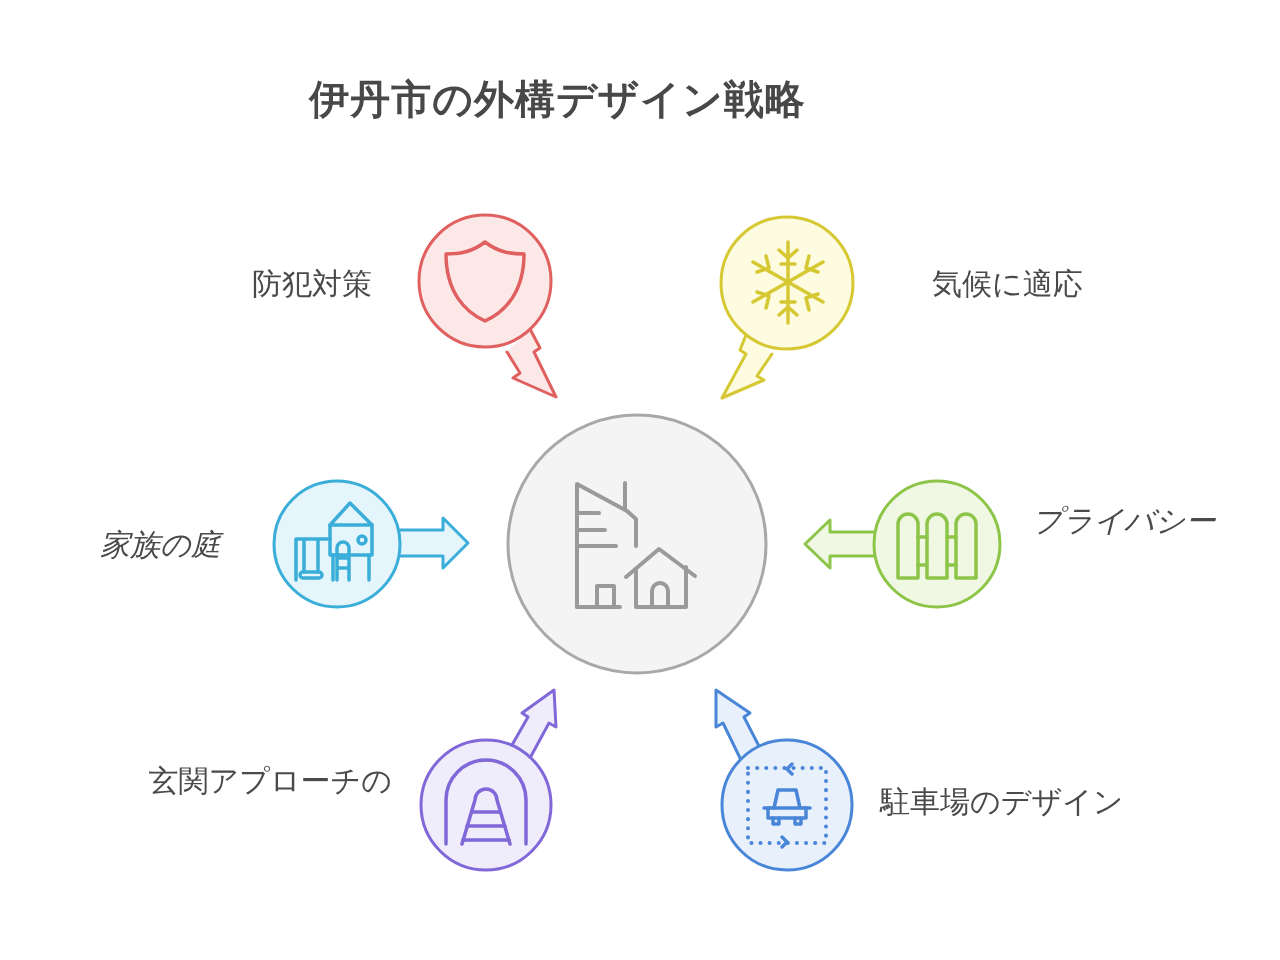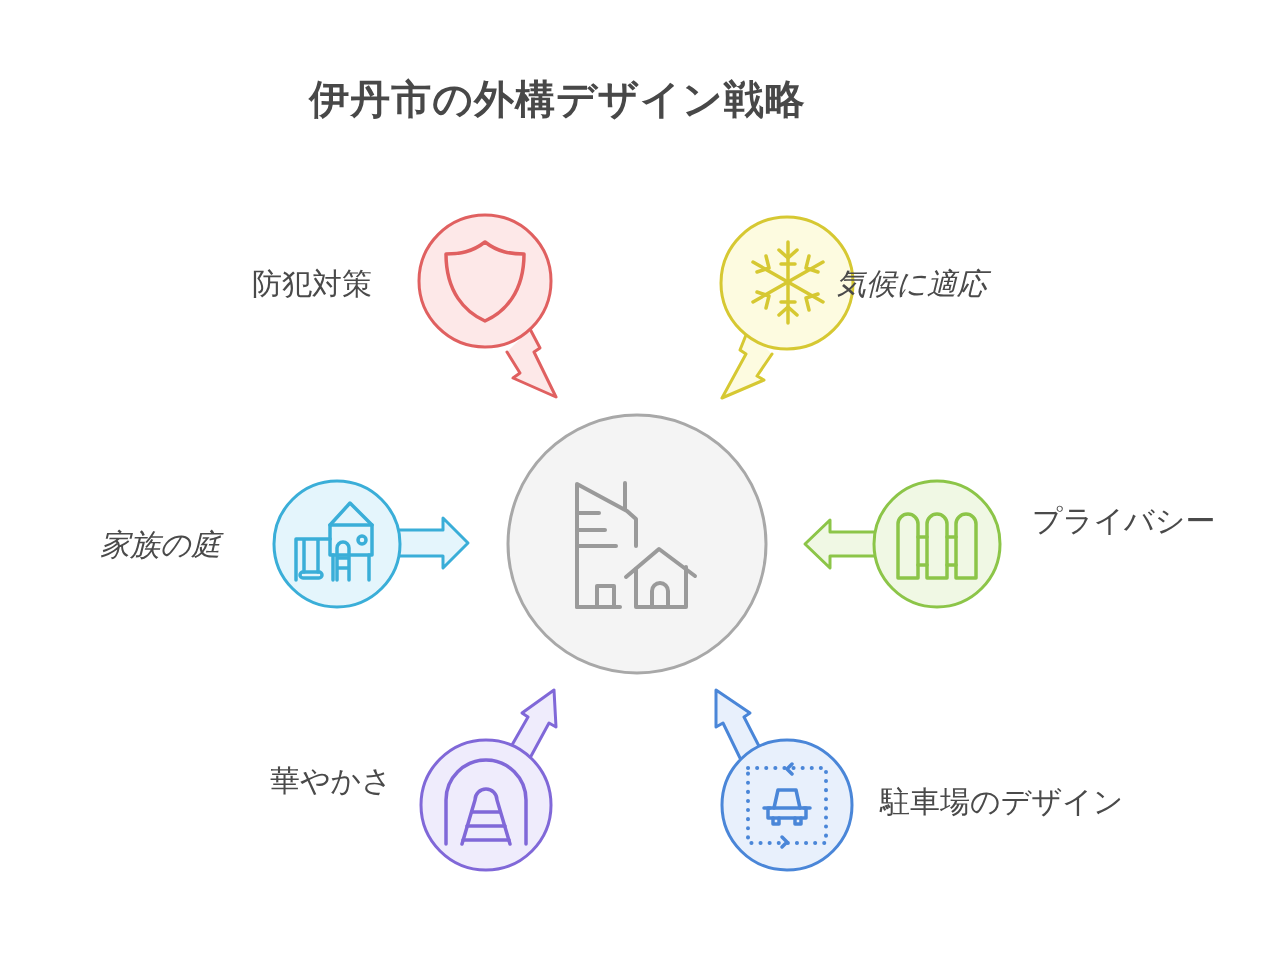--- a/index.html
+++ b/index.html
@@ -99,31 +99,31 @@
       <path d="M773 818 V824 H779 V818 M795 818 V824 H801 V818"></path>
       <path d="M764 808 H770 M804 808 H810"></path>
     </g>
   </g>
 </svg>
 
 <div class="label" style="left:252px; top:263px;font-family:Liberation Serif, serif;">
   <div>防犯対策</div>
 </div>
 
-<div class="label" style="left:836px; top:263px;font-style:italic;">
+<div class="label" style="left:932px; top:263px;">
   <div>気候に適応</div>
 </div>
 
 <div class="label" style="left:100px; top:524px;font-style:italic;">
   <div>家族の庭</div>
 </div>
 
-<div class="label" style="left:1032px; top:500px;">
+<div class="label" style="left:1032px; top:500px;font-style:italic;">
   <div>プライバシー</div>
 </div>
 
 <div class="label right-align" style="left:100px; top:760px; width:292px;">
-  <div>華やかさ</div>
+  <div>玄関アプローチの</div>
 </div>
 
 <div class="label" style="left:880px; top:781px;">
   <div>駐車場のデザイン</div>
 </div>
 
 </body></html>

